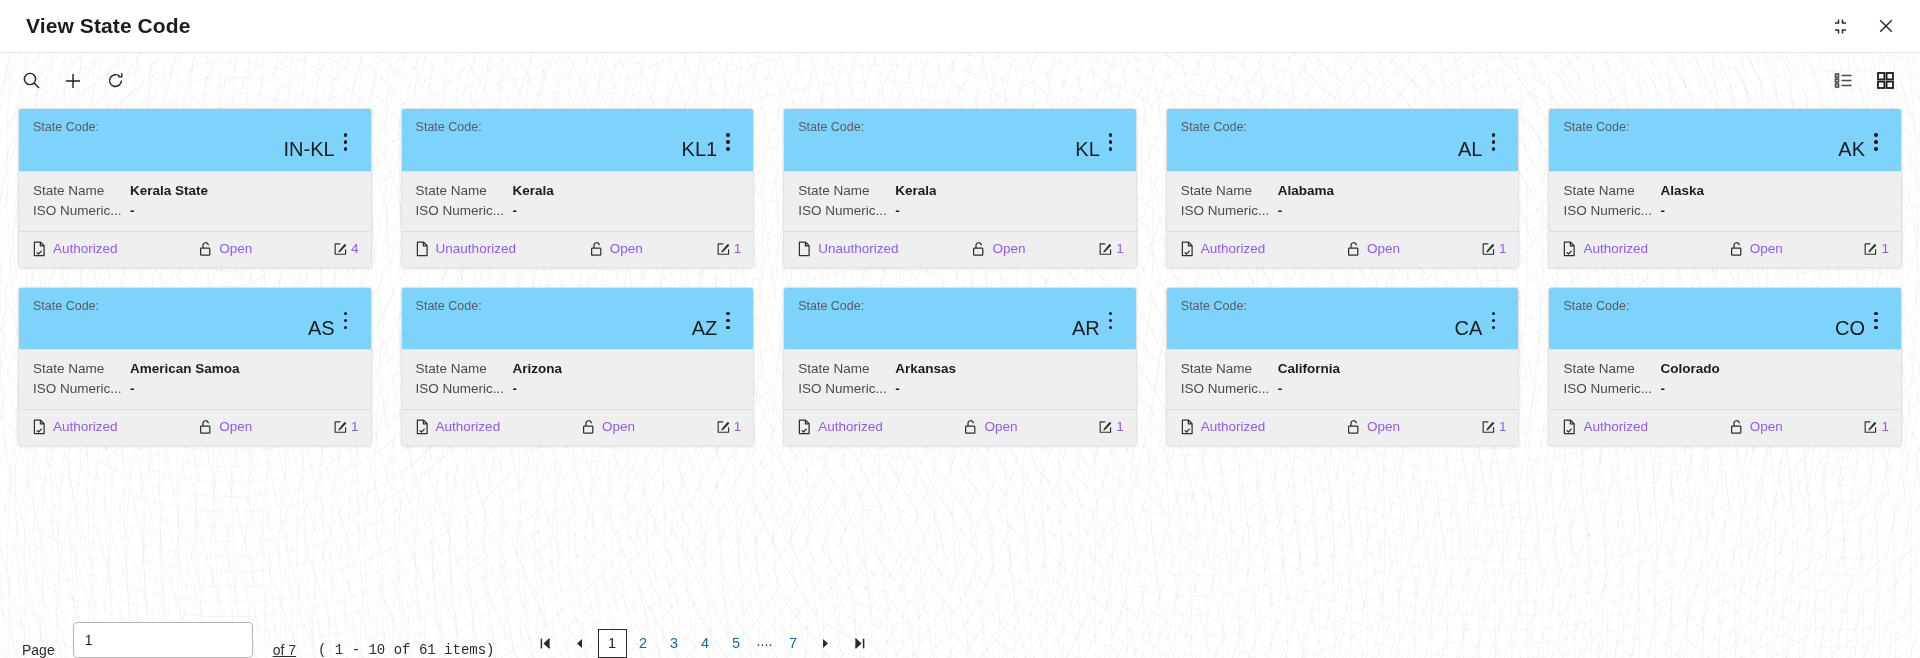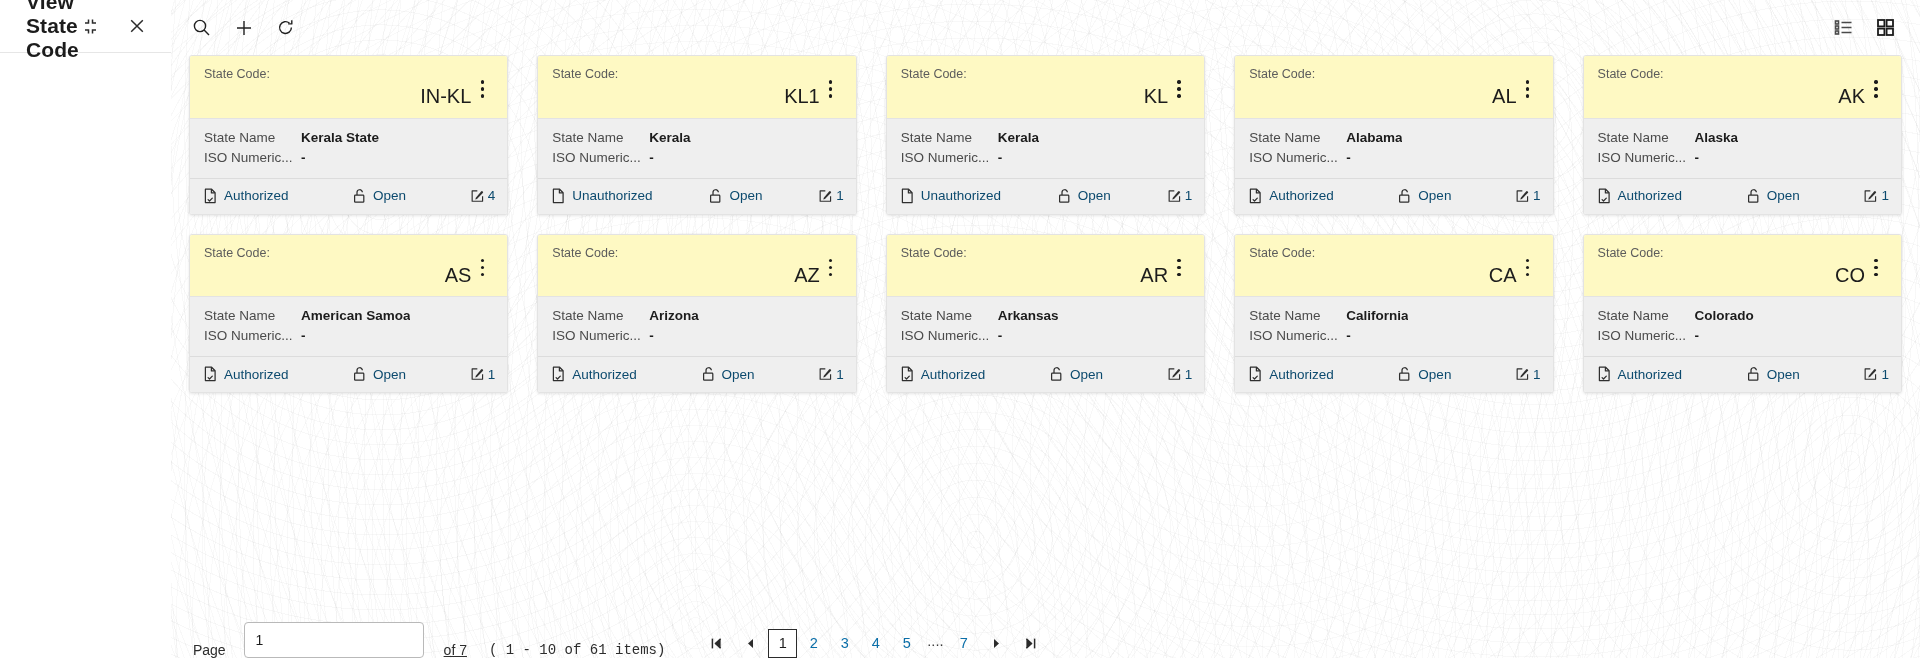--- a/index.html
+++ b/index.html
@@ -11,21 +11,21 @@
     font-family: "Liberation Sans", sans-serif;
     background: #ffffff;
   }
 
   .window {
     position: relative;
     width: 1920px;
     height: 658px;
     background: #ffffff;
     display: flex;
-    flex-direction: row;
+    flex-direction: column;
   }
 
   
   .titlebar {
     position: relative;
     height: 53px;
     flex: 0 0 53px;
     background: #ffffff;
     border-bottom: 1px solid #e6e6e6;
     display: flex;
@@ -144,21 +144,21 @@
     border: 1px solid #e3e3e3;
     border-radius: 3px;
     box-shadow: 0 1px 3px rgba(0,0,0,0.10);
     overflow: hidden;
     display: flex;
     flex-direction: column;
     cursor: pointer;
   }
 
   .card-head {
-    background: #fef9c3;
+    background: #7dd3fc;
     padding: 10px 14px 8px 14px;
     display: flex;
     align-items: flex-start;
     min-height: 61px;
   }
   .card-head-texts { flex: 1 1 auto; min-width: 0; }
   .card-label {
     font-size: 12.5px;
     color: #5c5c5c;
     line-height: 1.3;
@@ -224,24 +224,24 @@
   .card-foot {
     background: #efefef;
     border-top: 1px solid #dcdcdc;
     padding: 8px 12px 9px 13px;
     display: flex;
     align-items: center;
     min-height: 36px;
   }
   .foot-item {
     display: flex;
-    align-items: center;
+    align-items: flex-start;
     gap: 6px;
     font-size: 13.5px;
-    color: #0c4a6e;
+    color: #8b5cf6;
     white-space: nowrap;
     cursor: pointer;
   }
   .foot-auth { flex: 0 0 auto; }
   .foot-lock { margin-left: auto; }
   .foot-edit { margin-left: auto; gap: 3px; }
   .foot-icon {
     display: flex;
     align-items: center;
     justify-content: center;

